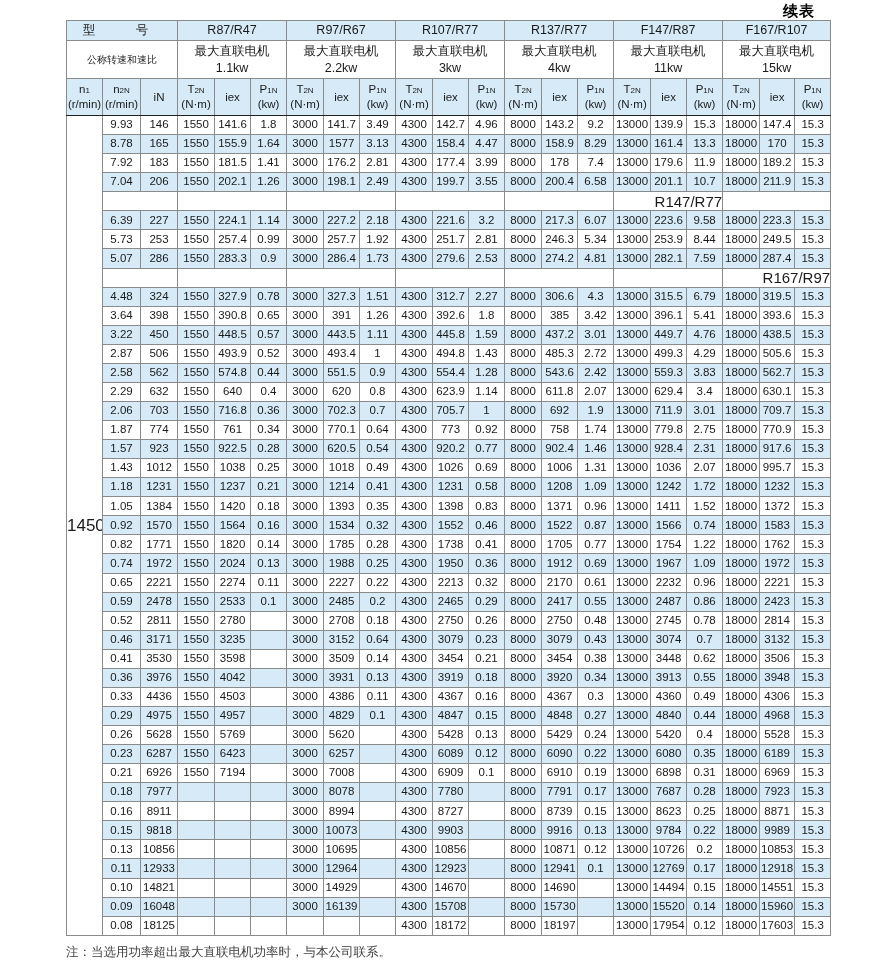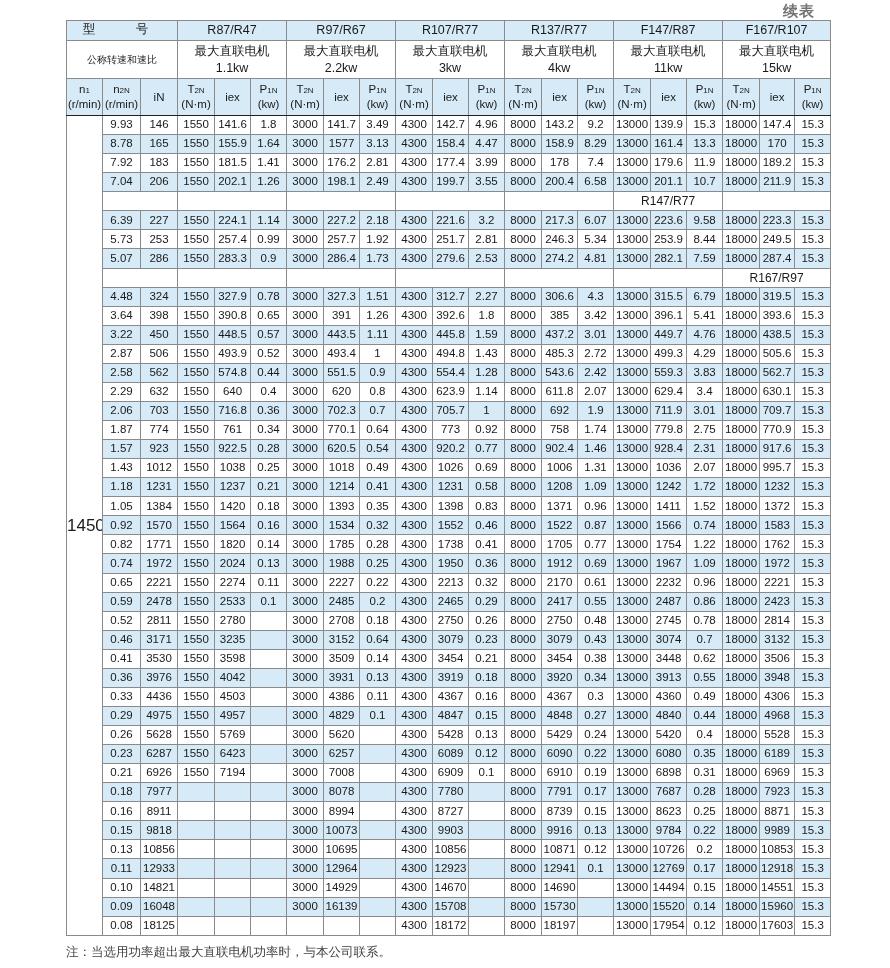--- a/index.html
+++ b/index.html
@@ -1,32 +1,32 @@
 <!DOCTYPE html>
 <html><head>
 <meta charset="utf-8">
 <style>
   html, body { margin: 0; padding: 0; background: #ffffff; }
   body { width: 890px; height: 968px; position: relative; font-family: "Liberation Sans", "DejaVu Sans", sans-serif; color: #1a1a1a; overflow: hidden; }
-  .continued { position: absolute; left: 783px; top: 2px; font-size: 15px; font-weight: bold; font-family: Liberation Sans, sans-serif; color: #737373; letter-spacing: 1px; }
+  .continued { position: absolute; left: 783px; top: 2px; font-size: 15px; font-weight: bold; font-family: Liberation Sans, sans-serif; color: #000000; letter-spacing: 1px; }
   table.spec { position: absolute; left: 66px; top: 20px; border-collapse: collapse; table-layout: fixed; width: 764px; border: 1.5px solid #222; }
   table.spec td { border: 1px solid #8a8a8a; padding: 0; text-align: center; vertical-align: middle; font-size: 11.5px; white-space: nowrap; overflow: hidden; line-height: 1; }
   table.spec td.gl { border-left: 1.6px solid #222; }
   tr.h1 td { height: 19px; background: #d6ebf7; font-size: 12.5px; }
   tr.h2 td { height: 37px; background: #ffffff; font-size: 12.5px; line-height: 1.35; font-family: "DejaVu Sans", sans-serif; }
   tr.h3 td { height: 36px; background: #d6ebf7; font-size: 11.5px; line-height: 1.3; }
   tr.h3 td { border-bottom: 1.5px solid #222; }
   tr.h2 td.cn { font-size: 10px; }
   .sub { font-size: 8px; }
   tr.r td { height: 18.07px; }
   tr.r.blue td { background: #d6ebf7; }
   tr.r td.n1 { background: #ffffff !important; font-size: 17px; }
-  tr.sep td { height: 18.07px; background: #ffffff; font-size: 12px; }
+  tr.sep td { height: 18.07px; background: #ffffff; font-size: 15px; text-align: right; }
   .footnote { position: absolute; left: 66px; top: 944px; font-size: 12.5px; font-family: "DejaVu Sans", sans-serif; color: #404040; }
-  .h1 td.type { letter-spacing: 14px; padding-left: 1px; font-family: Liberation Mono, monospace; }
+  .h1 td.type { letter-spacing: 14px; padding-left: 1px; font-family: Liberation Sans, sans-serif; }
 </style>
 </head>
 <body>
 
 <div class="continued">续表</div>
 
 <table class="spec">
   <colgroup>
     <col style="width:36px">
       <col style="width:38px">

